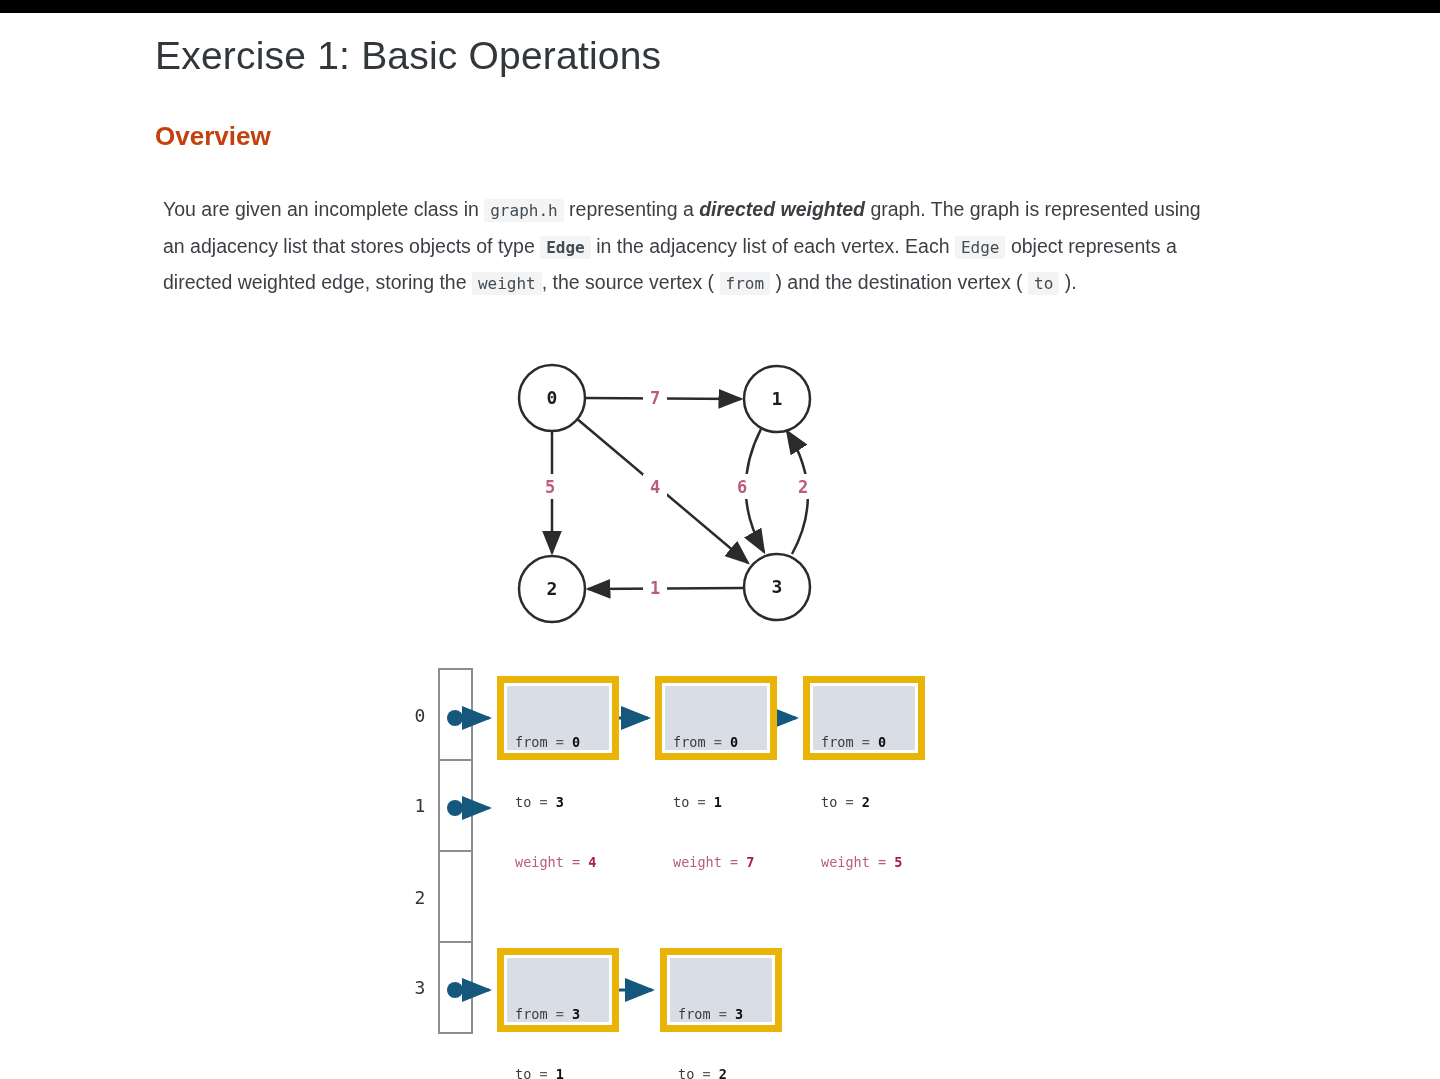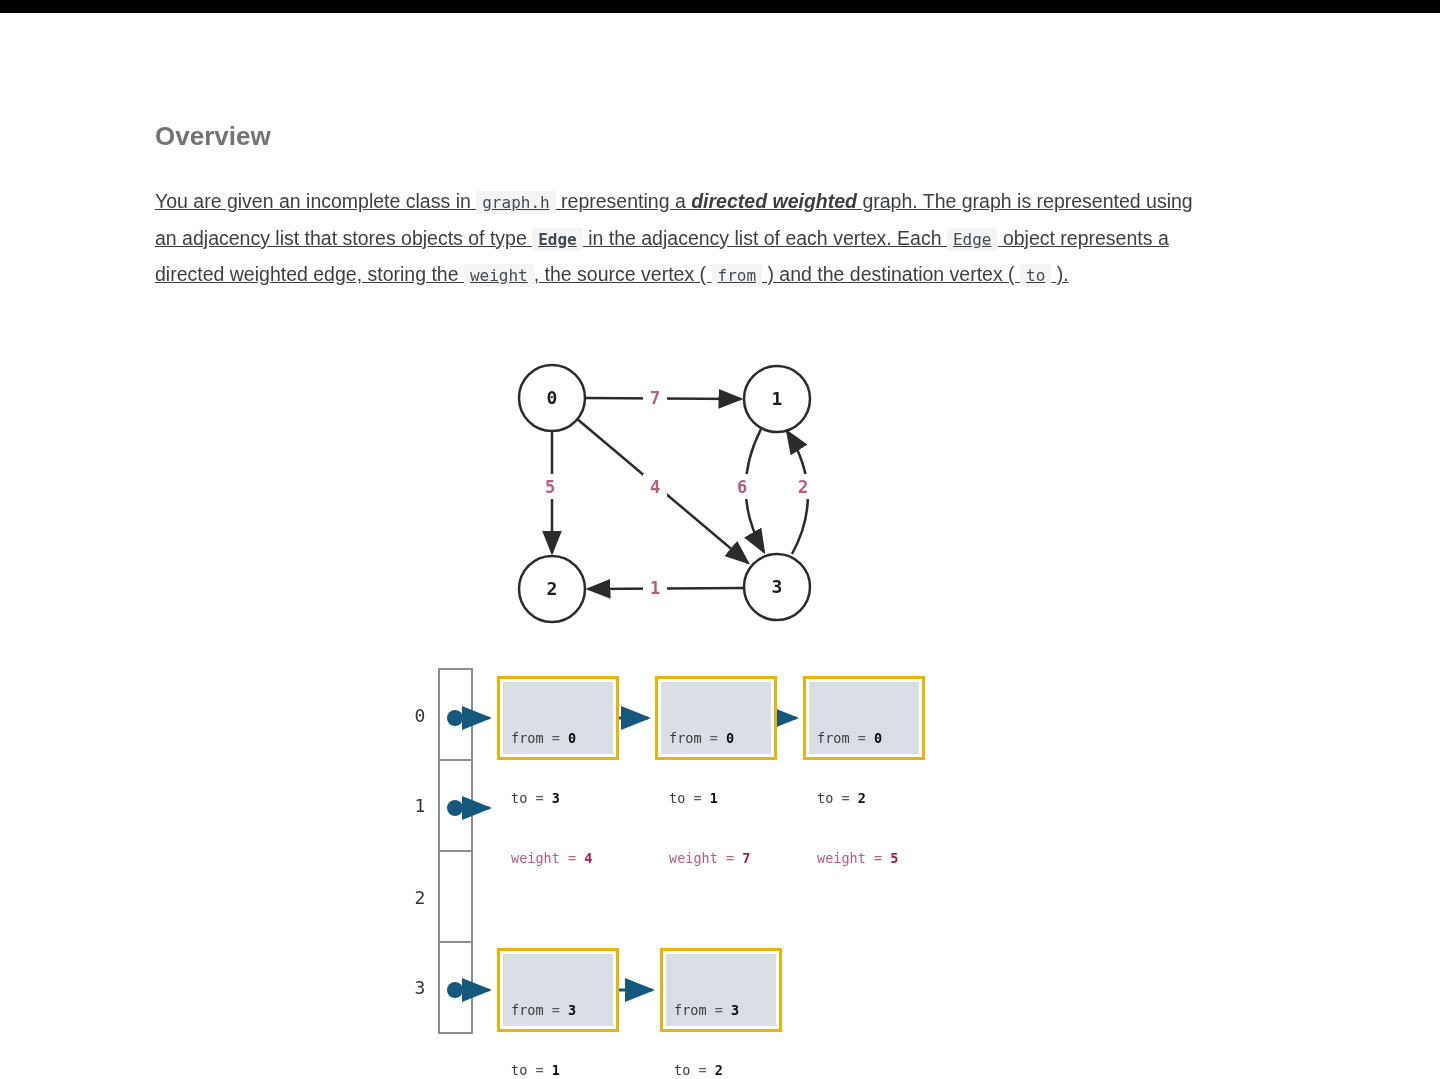--- a/index.html
+++ b/index.html
@@ -3,57 +3,58 @@
 <meta charset="utf-8">
 <style>
   html,body{margin:0;padding:0;background:#ffffff;}
   .page{position:relative;width:1440px;height:1079px;background:#ffffff;overflow:hidden;
         font-family:"Liberation Sans",sans-serif;}
   .topbar{position:absolute;left:0;top:0;width:1440px;height:13px;background:#000000;}
 
   .doc-title{position:absolute;left:155px;top:34px;margin:0;font-size:39px;font-weight:400;
              color:#32373c;letter-spacing:0.2px;}
   .section-heading{position:absolute;left:155px;top:121px;margin:0;font-size:26px;font-weight:700;
-             color:#737373;}
-  .para{position:absolute;left:155px;top:184px;width:1038px;margin:0;font-size:19.5px;
-        line-height:34.5px;color:#3b3f44;text-decoration:underline;}
+             color:#c2410c;}
+  .para{position:absolute;left:155px;top:184px;width:1038px;margin:8px;font-size:19.5px;
+        line-height:34.5px;color:#3b3f44;}
   .para .code{font-family:"DejaVu Sans Mono","Liberation Mono",monospace;font-size:16px;
         background:#f4f4f4;color:#414b54;padding:2px 6px;border-radius:2px;}
   .para .b{font-weight:bold;}
   .para .bi{font-weight:bold;font-style:italic;}
 
   .graph-figure{position:absolute;left:495px;top:352px;}
   .graph-figure text{font-family:"DejaVu Sans Mono","Liberation Mono",monospace;font-weight:bold;}
   .node-label{font-size:18px;fill:#1c1c1c;}
   .edge-weight{font-size:17px;fill:#b85c80;}
 
   .adj{position:absolute;left:405px;top:660px;width:540px;height:390px;}
   .adj-overlay{position:absolute;left:0;top:0;pointer-events:none;}
   .idx{position:absolute;width:24px;height:26px;text-align:center;
        font-family:"DejaVu Sans Mono","Liberation Mono",monospace;font-size:18px;color:#333;}
   .cell{position:absolute;left:33px;width:35px;height:93px;border:2px solid #8d8d8d;
         background:#ffffff;box-sizing:border-box;}
-  .edgebox{position:absolute;width:122px;height:84px;border:3px solid #eab308;background:#ffffff;
+  .edgebox{position:absolute;width:122px;height:84px;border:7px solid #eab308;background:#ffffff;
            padding:3px;box-sizing:border-box;}
   .edgebox .panel{background:#d9dee6;width:100%;height:100%;box-sizing:border-box;
            padding:6px 8px;font-family:"DejaVu Sans Mono","Liberation Mono",monospace;
            font-size:13.5px;line-height:20px;white-space:pre;}
   .k{color:#3a3a3a;}
   .eq{color:#5a5a5a;white-space:pre;}
   .v{color:#0d0d0d;font-weight:bold;}
   .kw{color:#b85c80;}
   .eqw{color:#b85c80;white-space:pre;}
   .vw{color:#a81b52;font-weight:bold;}
 </style>
 </head>
 <body>
 
 <div class="page">
   <div class="topbar"></div>
 
+  <h1 class="doc-title">Exercise 1: Basic Operations</h1>
   <h2 class="section-heading">Overview</h2>
   <p class="para"><span>You are given an incomplete class in </span><span class="code">graph.h</span><span> representing a </span><span class="bi">directed weighted</span><span> graph. The graph is represented using an adjacency list that stores objects of type </span><span class="code b">Edge</span><span> in the adjacency list of each vertex. Each </span><span class="code">Edge</span><span> object represents a directed weighted edge, storing the </span><span class="code">weight</span><span>, the source vertex ( </span><span class="code">from</span><span> ) and the destination vertex ( </span><span class="code">to</span><span> ).</span></p>
 
   <svg class="graph-figure" width="360" height="290" viewBox="0 0 360 290">
     <defs>
       <marker id="arrb" markerWidth="10" markerHeight="8" refX="9" refY="4" orient="auto">
         <path d="M0,0 L10,4 L0,8 Z" fill="#2b2b2b"></path>
       </marker>
     </defs>
 

